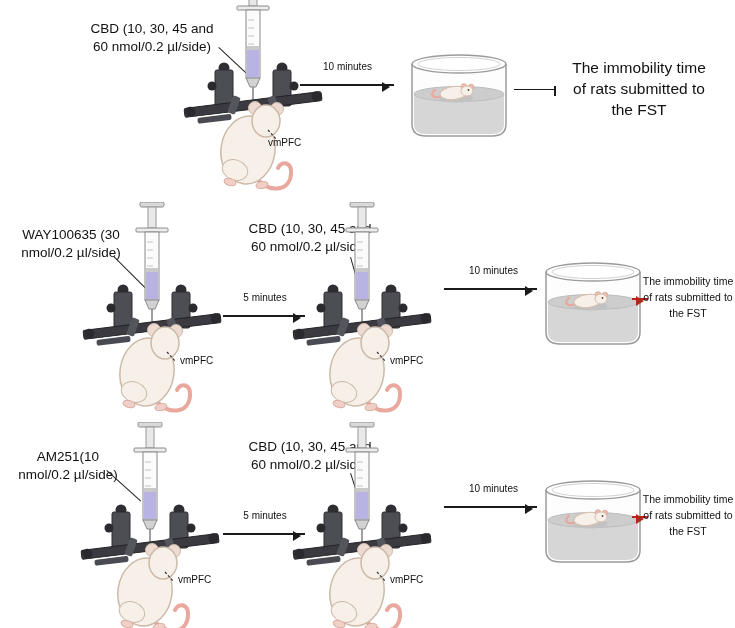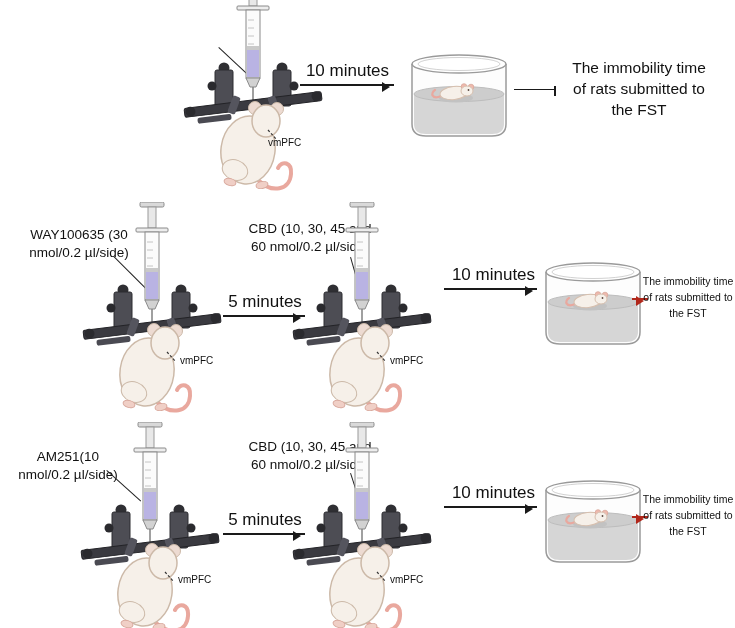--- a/index.html
+++ b/index.html
@@ -4,21 +4,21 @@
 <style>
   html,body{margin:0;padding:0;background:#ffffff;}
   .canvas{
     position:relative;width:735px;height:628px;background:#ffffff;
     overflow:hidden;
     font-family:"Liberation Sans","DejaVu Sans",sans-serif;
     color:#111;
   }
   .txt{position:absolute;white-space:pre-line;text-align:center;line-height:1.3;}
   .drug{font-size:13.5px;}
-  .alabel{font-size:17px;}
+  .alabel{font-size:10px;}
   .site{font-size:10px;white-space:nowrap;}
   .result-lg{font-size:15.5px;line-height:1.35;}
   .result-sm{font-size:10.5px;line-height:1.5;}
   .illus{position:absolute;}
   .pointer{position:absolute;height:0;border-top:1.3px solid #222;transform-origin:0 0;}
   .h-arrow{position:absolute;height:0;border-top:2px solid currentColor;}
   .h-arrow::after{
     content:"";position:absolute;right:-1px;top:-4px;width:0;height:0;
     border:5px solid transparent;border-left:8px solid currentColor;
   }
@@ -91,40 +91,42 @@
         <path d="M 37 46 C 28 50 26 43 31 40" fill="none" stroke="#e9a89e" stroke-width="2.2" stroke-linecap="round"></path>
         <ellipse cx="50" cy="43" rx="14" ry="6.5" fill="var(--rat-body,#f6f0e9)" stroke="#d6bfae" transform="rotate(-6 50 43)"></ellipse>
         <circle cx="60" cy="36.5" r="2.8" fill="#efb9ad" stroke="#d8a89c" stroke-width="0.8"></circle>
         <circle cx="67" cy="37" r="2.8" fill="#efb9ad" stroke="#d8a89c" stroke-width="0.8"></circle>
         <ellipse cx="63" cy="41" rx="6" ry="5" fill="var(--rat-body,#f6f0e9)" stroke="#d6bfae"></ellipse>
         <circle cx="64.5" cy="40" r="0.9" fill="#5a4a42"></circle>
       </symbol>
     </defs>
   </svg>
 
+  <div class="txt drug" style="left:82px;top:20px;width:140px">CBD (10, 30, 45 and
+60 nmol/0.2 µl/side)</div>
   <div class="pointer" style="left:219px;top:47px;width:41px;transform:rotate(43deg)"></div>
 
   <svg class="illus" style="left:178px;top:-20px" width="150" height="215">
       <use href="#rig"></use>
     </svg>
   <div class="txt site" style="left:268px;top:136px">vmPFC</div>
 
   <div class="txt alabel" style="left:300px;top:60px;width:95px">10 minutes</div>
   <div class="h-arrow black" style="left:300px;top:84px;width:94px"></div>
 
   <svg class="illus" style="left:404px;top:50px" width="110" height="95">
       <use href="#beaker"></use>
     </svg>
 
   <div class="h-line tick black" style="left:514px;top:89px;width:42px"></div>
   <div class="txt result-lg" style="left:546px;top:58px;width:186px">The immobility time
 of rats submitted to
 the FST</div>
 
-  <div class="txt drug" style="left:20px;top:226px;width:118px">WAY100635 (30
+  <div class="txt drug" style="left:12px;top:226px;width:118px">WAY100635 (30
 nmol/0.2 µl/side)</div>
   <div class="pointer" style="left:114px;top:256px;width:45px;transform:rotate(45deg)"></div>
 
   <svg class="illus" style="left:77px;top:202px" width="150" height="215">
       <use href="#rig"></use>
     </svg>
   <div class="txt site" style="left:180px;top:354px">vmPFC</div>
 
   <div class="txt drug" style="left:240px;top:220px;width:140px">CBD (10, 30, 45 and
 60 nmol/0.2 µl/side)</div>

